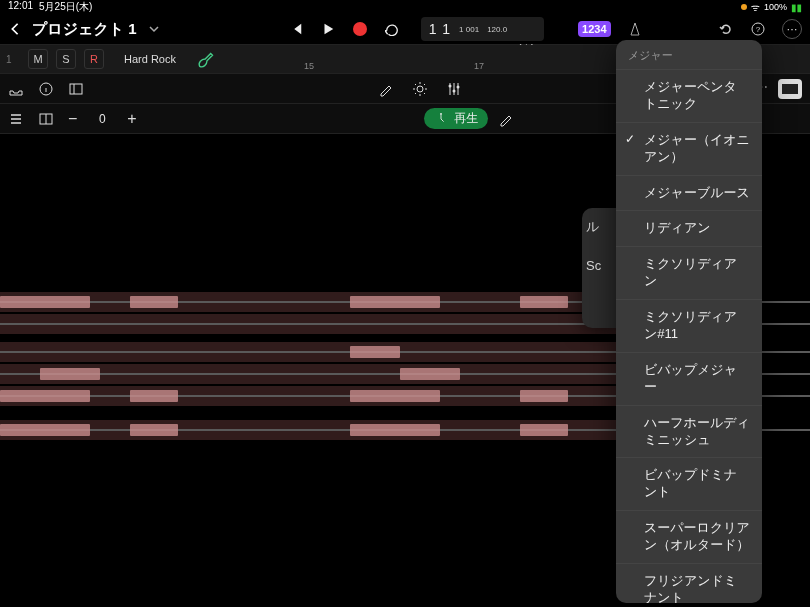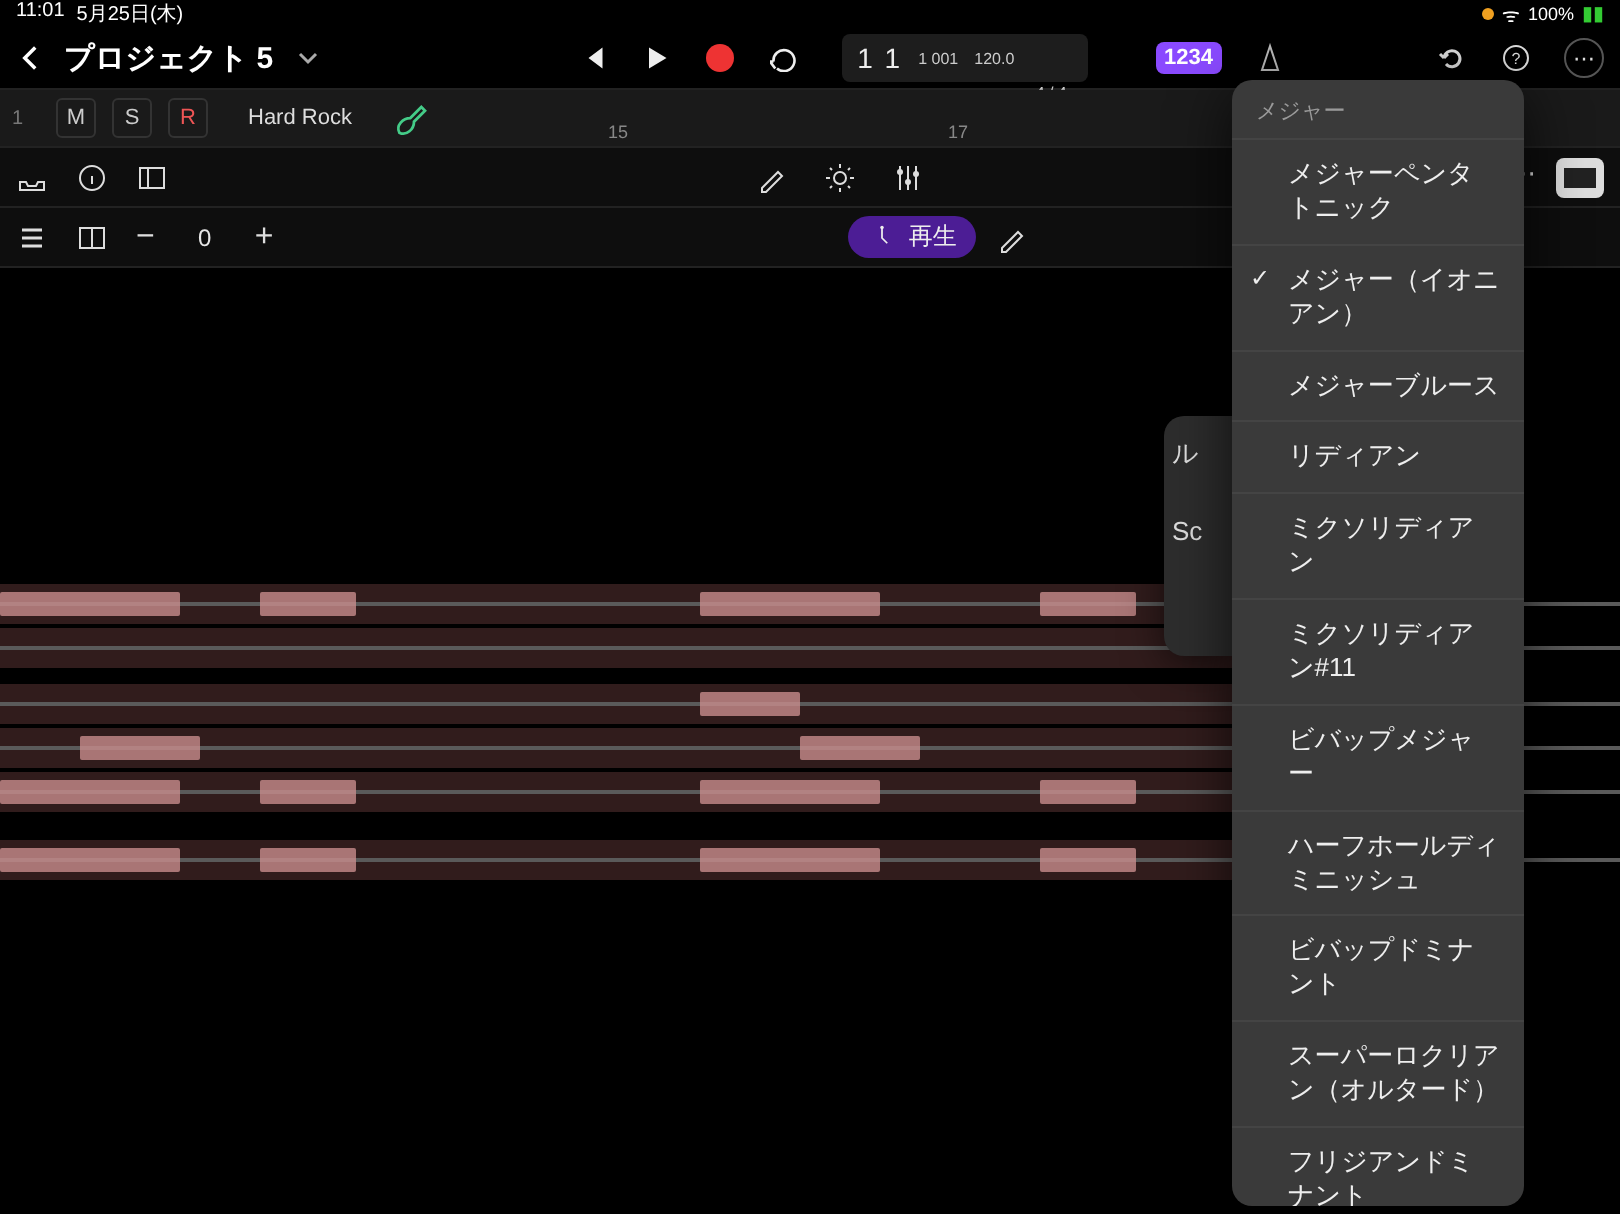--- a/index.html
+++ b/index.html
@@ -37,21 +37,21 @@
   .toolbar2 { height:30px; display:flex; align-items:center; padding:0 8px; background:#0e0e0e; border-bottom:1px solid #222;}
   .tb2-left { display:flex; gap:14px;}
   .tb2-mid { margin-left:auto; margin-right:auto; display:flex; gap:18px;}
   .tb2-right { display:flex; gap:10px;}
   .tb-icon { width:16px;height:16px;color:#ddd;}
   .kb-btn { width:24px;height:20px;background:#ddd;border-radius:4px;display:flex;align-items:center;justify-content:center;}
   .toolbar3 { height:30px; display:flex; align-items:center; padding:0 8px; background:#0e0e0e; border-bottom:1px solid #222;}
   .tb3-left { display:flex; gap:14px; align-items:center;}
   .zoom-val { width:22px; text-align:center; font-size:12px;}
   .tb3-mid { margin:0 auto; display:flex; gap:4px; align-items:center;}
-  .play-pill { background:#4c1d95; border-radius:12px; padding:2px 10px; display:flex; gap:6px; align-items:center; font-size:12px;color:#eee;}
+  .play-pill { background:#15803d; border-radius:12px; padding:2px 10px; display:flex; gap:6px; align-items:center; font-size:12px;color:#eee;}
   .touch-icon{width:14px;height:14px;}
   
   .content { position:relative; height:503px; background:#000;}
   .string-line { position:absolute; left:0; right:0; height:2px; background:#5a5a5a;}
   .region-bg { position:absolute; height:20px; background:rgba(140,80,80,0.35);}
   .note { position:absolute; height:12px; background:rgba(200,140,140,0.8); border-radius:1px;}
   
   .partial-panel { position:absolute; top:74px; left:582px; width:34px; height:120px; background:#2d2d2d; border-radius:10px 0 0 10px; box-shadow:0 4px 20px rgba(0,0,0,0.6); padding:10px 4px; color:#ddd; font-size:13px; overflow:hidden;}
   .partial-panel div { margin-bottom:22px;}
   
@@ -61,36 +61,36 @@
   .menu-item.sel::before { content:"✓"; position:absolute; left:9px; top:9px; font-size:12px;}
   .dot{width:6px;height:6px;background:#f0a020;border-radius:50%;display:inline-block;}
   .wifi{font-size:10px;}
   .batt{font-size:9px;}
 </style>
 </head>
 <body>
 
 <div class="status-bar">
   <div class="status-left">
-    <span>11:01</span>
+    <span>12:01</span>
     <span>5月25日(木)</span>
   </div>
   <div class="status-right">
     <span class="dot"></span>
     <span class="wifi">ᯤ</span>
     <span class="batt">100%</span>
     <span style="font-size:10px;color:#3c3;">▮▮</span>
   </div>
 </div>
 
 <div class="top-bar">
   <svg class="back-icon" viewBox="0 0 16 16">
       <path d="M11 2 L5 8 L11 14" stroke="#fff" stroke-width="2" fill="none"></path>
     </svg>
-  <span class="project-title">プロジェクト 5</span>
+  <span class="project-title">プロジェクト 1</span>
   <svg class="chev" viewBox="0 0 10 10">
       <path d="M1 3 L5 7 L9 3" stroke="#aaa" stroke-width="1.5" fill="none"></path>
     </svg>
 
   <div class="transport-group">
     <svg class="t-icon" viewBox="0 0 16 16">
         <path d="M3 2v12M14 2 6 8l8 6z" fill="#eee"></path>
       </svg>
     <svg class="t-icon" viewBox="0 0 16 16">
         <path d="M4 2v12l10-6z" fill="#eee"></path>

